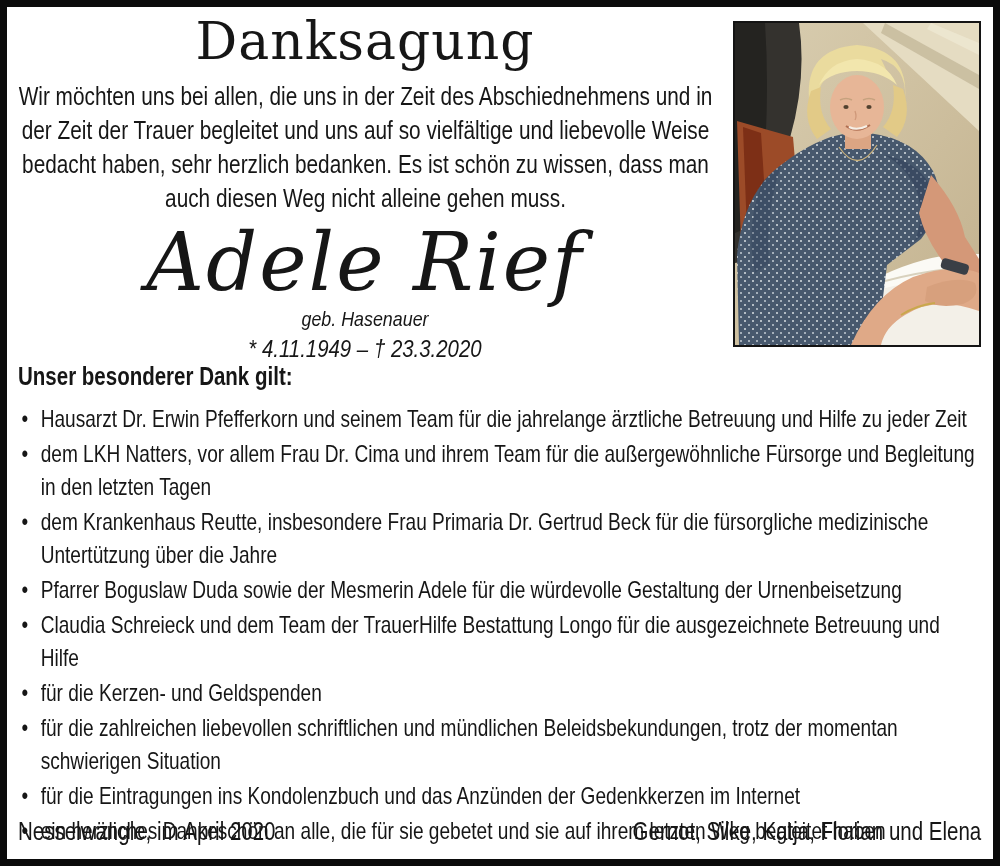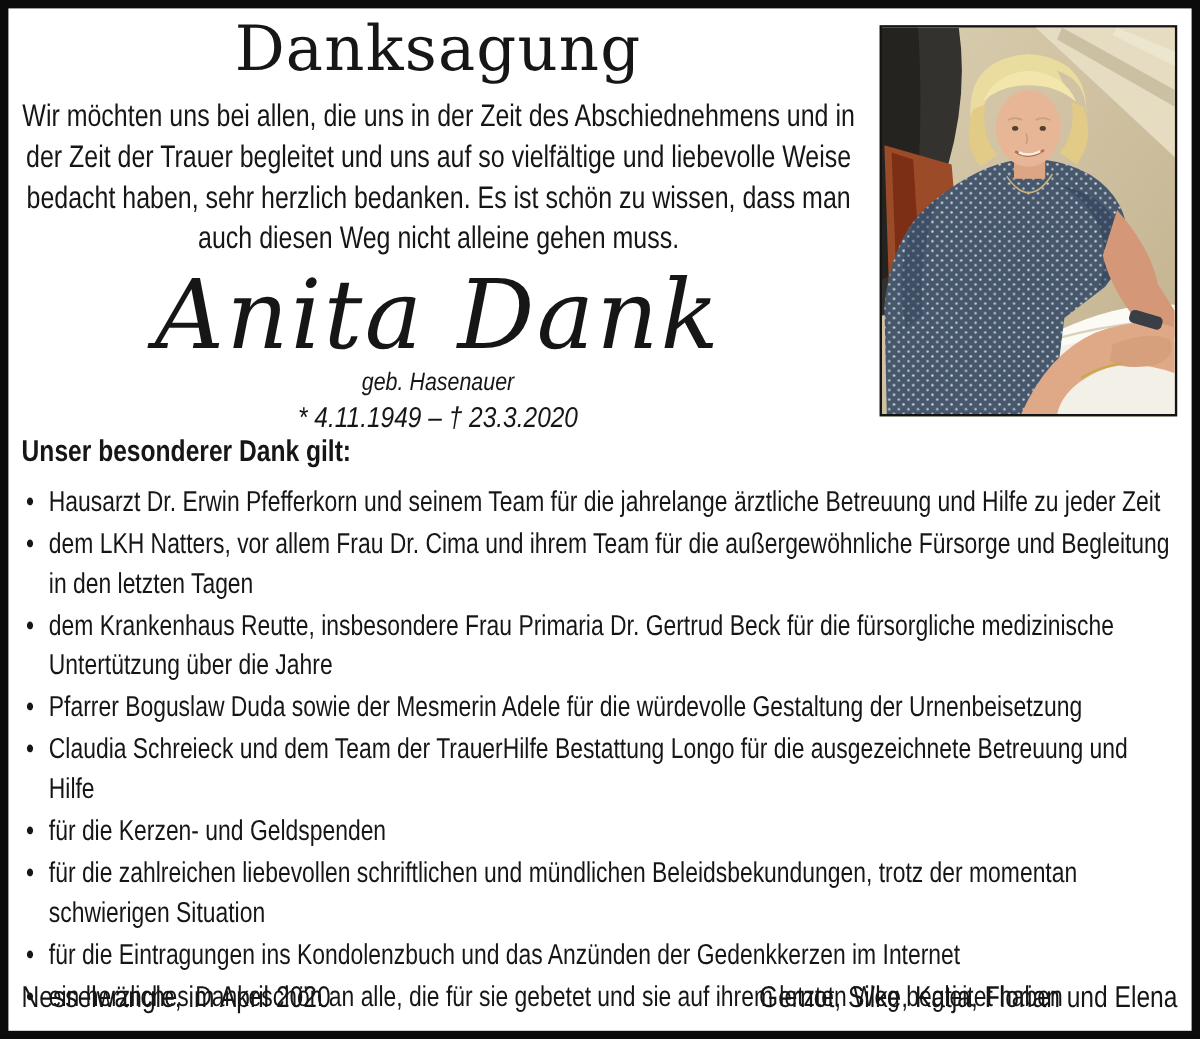--- a/index.html
+++ b/index.html
@@ -112,21 +112,21 @@
   }
 </style>
 </head>
 <body>
 
 <div class="page">
 
   <div class="header-col">
     <div class="title">Danksagung</div>
     <p class="intro">Wir möchten uns bei allen, die uns in der Zeit des Abschiednehmens und in der Zeit der Trauer begleitet und uns auf so vielfältige und liebevolle Weise bedacht haben, sehr herzlich bedanken. Es ist schön zu wissen, dass man auch diesen Weg nicht alleine gehen muss.</p>
-    <div class="name">Anita Dank</div>
+    <div class="name">Adele Rief</div>
     <div class="maiden">geb. Hasenauer</div>
     <div class="dates">* 4.11.1949 – † 23.3.2020</div>
   </div>
 
   <div class="photo-frame" role="img" aria-label="Foto: Frau mit blondem Haar in dunkelblauer, weiß gepunkteter Bluse an einem Tisch">
     <svg viewBox="0 0 244 322" preserveAspectRatio="none">
       <defs>
         <linearGradient id="wallg" x1="0" y1="0" x2="1" y2="1">
           <stop offset="0" stop-color="#d9ceb1"></stop>
           <stop offset="0.6" stop-color="#ccbd9c"></stop>

